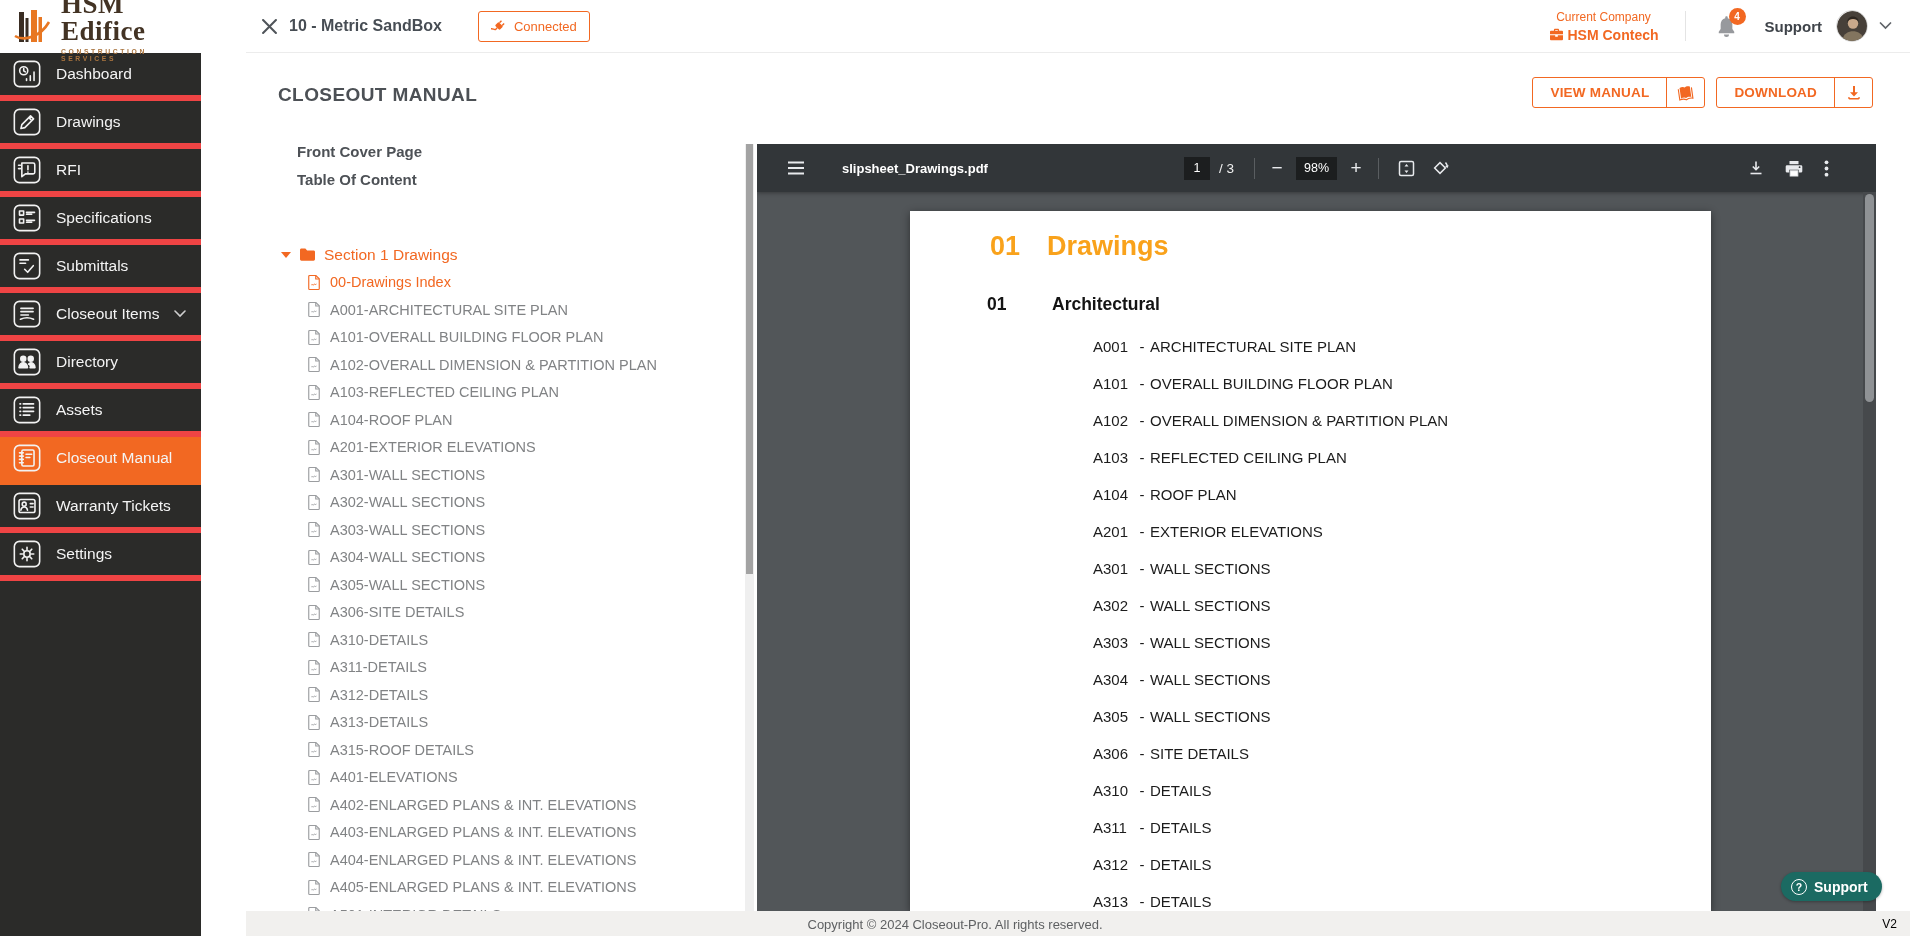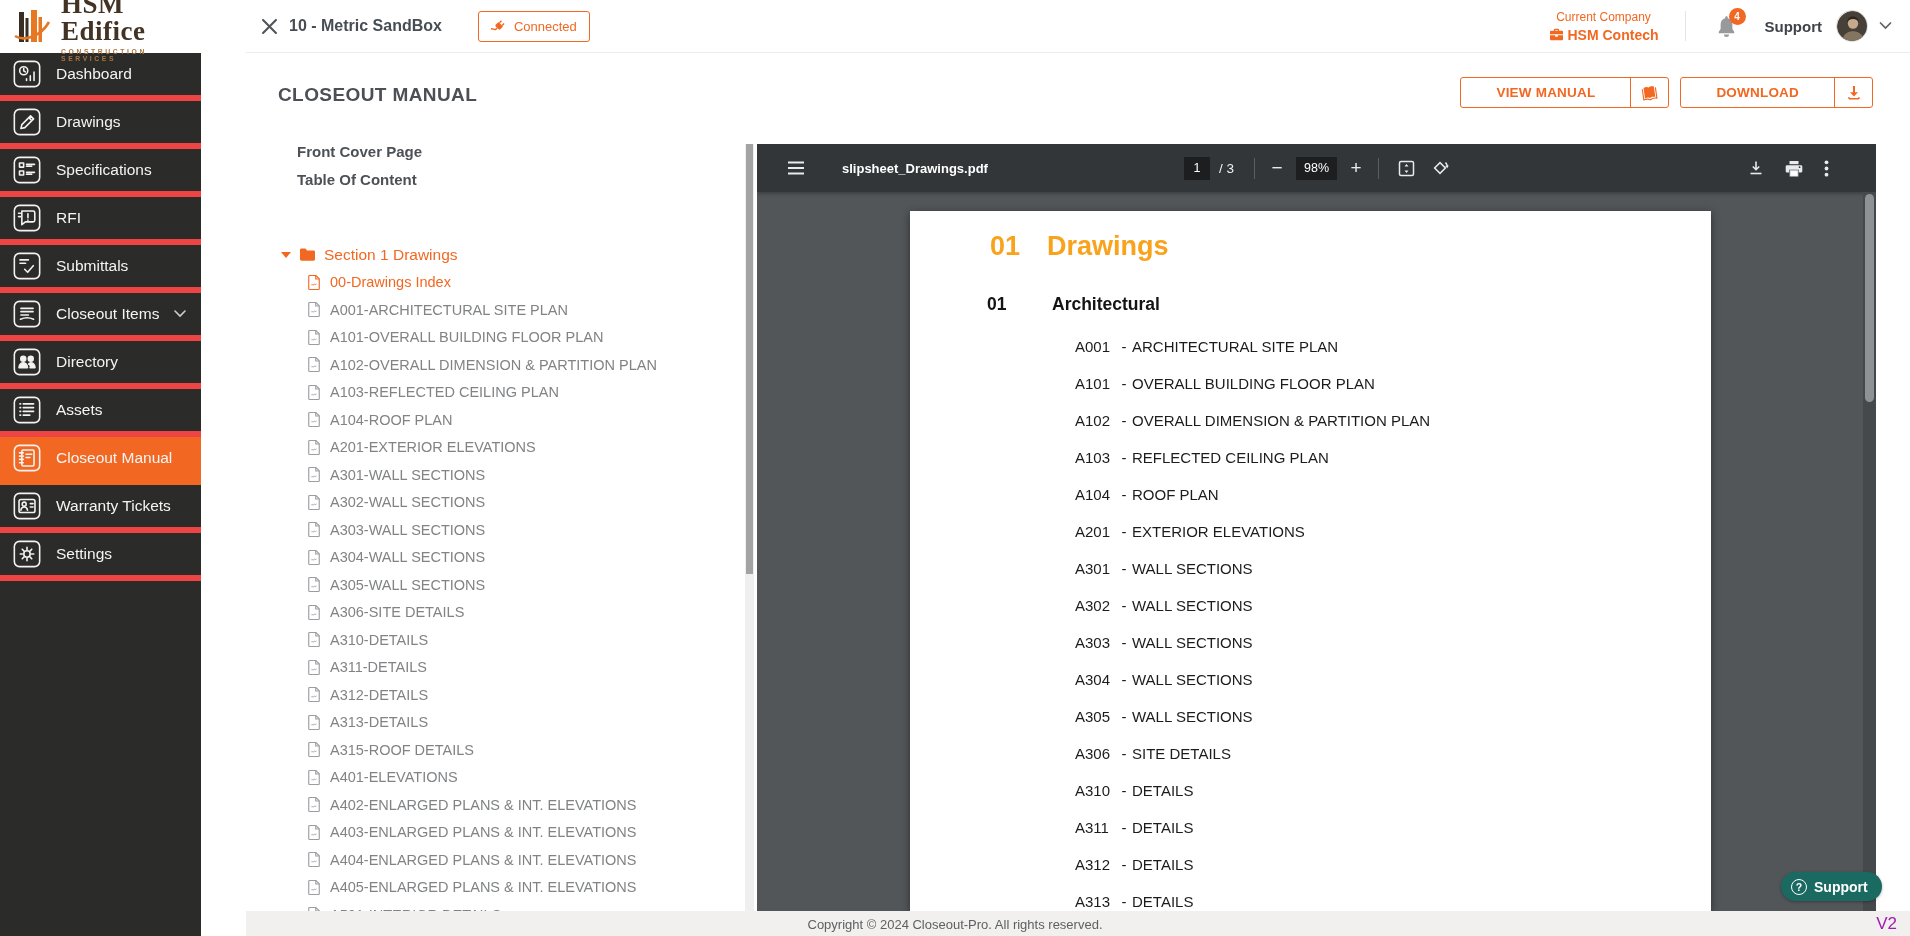--- a/index.html
+++ b/index.html
@@ -30,21 +30,21 @@
   .bell-wrap { position:relative; margin-right:28px; cursor:pointer; }
   .notif-badge { position:absolute; top:-7px; right:-9px; min-width:17px; height:17px; border-radius:50%; background:#f26822; color:#fff; font-size:10px; font-weight:700; display:flex; align-items:center; justify-content:center; }
   .support-label { color:#3f444a; font-size:15px; font-weight:600; margin-right:14px; cursor:pointer; }
   .avatar { width:32px; height:32px; border-radius:50%; overflow:hidden; border:1px solid #d9d9d9; cursor:pointer; }
   .header-chevron { margin-left:11px; cursor:pointer; }
 
   
   .page-title { position:absolute; left:278px; top:84px; font-size:19px; font-weight:700; color:#4c5055; letter-spacing:.4px; z-index:2; }
   .action-buttons { position:absolute; top:77px; right:37px; display:flex; gap:11px; z-index:2; }
   .action-btn { display:flex; align-items:center; height:31px; border:1px solid #f26822; border-radius:3px; background:#fff; color:#f26822; font-size:13.5px; font-weight:700; letter-spacing:.2px; cursor:pointer; }
-  .btn-text { padding:0 35px; }
+  .btn-text { padding:0 17px; }
   .btn-icon-seg { border-left:1px solid #f26822; width:38px; height:100%; display:flex; align-items:center; justify-content:center; }
 
   
   .tree { position:absolute; left:278px; top:138px; width:455px; height:775px; overflow:hidden; z-index:1; }
   .tree-row { height:27.5px; display:flex; align-items:center; }
   .tree-bold { font-weight:700; color:#4d5156; font-size:15px; padding-left:19px; }
   .tree-section { color:#f26822; font-size:15.5px; gap:8px; padding-left:3px; cursor:pointer;margin-top:48px; }
   .caret-down { width:0; height:0; border-left:5px solid transparent; border-right:5px solid transparent; border-top:6px solid #f26822; }
   .tree-file { color:#818385; font-size:14.5px; gap:9px; padding-left:29px; cursor:pointer; }
   .tree-file.selected { color:#f26822; }
@@ -66,31 +66,31 @@
   .tb-btn { cursor:pointer; display:flex; align-items:center; justify-content:center; }
   .zoom-sign { font-size:19px; color:#e8eaed; width:22px; text-align:center; }
   .zoom-box { min-width:41px; height:23px; line-height:23px; padding:0 5px; margin:0 8px; }
   .tb-icon-btn { margin:0 8px; }
   .pdf-right { position:absolute; right:47px; top:0; height:100%; display:flex; align-items:center; gap:21px; }
   .pdf-page { position:absolute; left:153px; top:67px; width:801px; height:700px; background:#fff; box-shadow:0 2px 8px rgba(0,0,0,.45); }
   .doc-heading { position:absolute; left:80px; top:20px; color:#f9a21b; font-weight:700; font-size:27px; display:flex; }
   .doc-heading .num { width:57px; }
   .doc-sub { position:absolute; left:77px; top:83px; color:#141414; font-weight:700; font-size:17.5px; display:flex; }
   .doc-sub .num { width:65px; }
-  .doc-entries { position:absolute; left:165px; top:117px; }
+  .doc-entries { position:absolute; left:183px; top:117px; }
   .doc-entry { height:37px; display:flex; align-items:center; font-size:15px; color:#1c1c1c; }
   .doc-entry .code { width:41px; }
   .doc-entry .dash { width:16px; text-align:center; }
   .pdf-scrollbar { position:absolute; right:0; top:48px; bottom:0; width:13px; background:#46494c; }
   .pdf-scroll-thumb { position:absolute; left:2px; top:2px; width:9px; height:208px; background:#8f9295; border-radius:5px; }
 
   
   .footer { position:absolute; left:246px; right:0; bottom:0; height:25px; background:#f1f0ee; z-index:3; }
   .footer-text { position:absolute; left:709px; top:50%; transform:translate(-50%,-50%); font-size:13px; color:#5e6062; white-space:nowrap; }
-  .version-text { position:absolute; right:13px; top:50%; transform:translateY(-50%); font-size:17px; color:#a21caf;margin-left:32px; }
+  .version-text { position:absolute; right:13px; top:50%; transform:translateY(-50%); font-size:12px; color:#000000;margin-left:32px; }
   .support-pill { position:absolute; left:1781px; top:872px; height:29px; border-radius:15px; background:#1b6a62; color:#fff; display:flex; align-items:center; gap:7px; padding:0 14px 0 10px; font-size:14px; font-weight:700; cursor:pointer; z-index:6; box-shadow:0 1px 3px rgba(0,0,0,.3); }
   .q-circle { width:16px; height:16px; border:1.4px solid #fff; border-radius:50%; display:flex; align-items:center; justify-content:center; font-size:10.5px; font-weight:700; }
 </style>
 </head>
 <body>
 
 <aside class="sidebar">
   <div class="logo-band">
     <span>
       <svg width="40" height="42" viewBox="0 0 40 42">
@@ -124,36 +124,36 @@
             <path d="M9.5 23l1-4.2 9.3-9.3 3.2 3.2-9.3 9.3-4.2 1z"></path>
             <path d="M18.5 11.8l1.7 1.7"></path>
           </svg>
         </span>
         <span>Drawings</span>
       </div>
       <div class="nav-item">
         <span class="nav-icon">
           <svg viewBox="0 0 32 32" fill="none" stroke="#f2f2f2" stroke-width="1.7" stroke-linecap="round" stroke-linejoin="round">
             <rect x="2.5" y="2.5" width="27" height="27" rx="5.5"></rect>
+            <path d="M10.5 8.5h12a1.8 1.8 0 011.8 1.8v8a1.8 1.8 0 01-1.8 1.8h-8.2l-3.8 3v-3z"></path>
+            <path d="M17 11.5v4.2M17 18.3v.1M7 11h2M7 14.5h2"></path>
+          </svg>
+        </span>
+        <span>RFI</span>
+      </div>
+      <div class="nav-item">
+        <span class="nav-icon">
+          <svg viewBox="0 0 32 32" fill="none" stroke="#f2f2f2" stroke-width="1.7" stroke-linecap="round" stroke-linejoin="round">
+            <rect x="2.5" y="2.5" width="27" height="27" rx="5.5"></rect>
             <rect x="8" y="8.5" width="4.4" height="4.4"></rect>
             <rect x="8" y="17" width="4.4" height="4.4"></rect>
             <path d="M15.5 10h8.5M15.5 12h5.5M15.5 18.5h8.5M15.5 20.5h5.5"></path>
           </svg>
         </span>
         <span>Specifications</span>
-      </div>
-      <div class="nav-item">
-        <span class="nav-icon">
-          <svg viewBox="0 0 32 32" fill="none" stroke="#f2f2f2" stroke-width="1.7" stroke-linecap="round" stroke-linejoin="round">
-            <rect x="2.5" y="2.5" width="27" height="27" rx="5.5"></rect>
-            <path d="M10.5 8.5h12a1.8 1.8 0 011.8 1.8v8a1.8 1.8 0 01-1.8 1.8h-8.2l-3.8 3v-3z"></path>
-            <path d="M17 11.5v4.2M17 18.3v.1M7 11h2M7 14.5h2"></path>
-          </svg>
-        </span>
-        <span>RFI</span>
       </div>
       <div class="nav-item">
         <span class="nav-icon">
           <svg viewBox="0 0 32 32" fill="none" stroke="#f2f2f2" stroke-width="1.7" stroke-linecap="round" stroke-linejoin="round">
             <rect x="2.5" y="2.5" width="27" height="27" rx="5.5"></rect>
             <path d="M8.5 9.5h9M8.5 13h6"></path>
             <path d="M13.5 19.5l3.2 3.2 6-7"></path>
           </svg>
         </span>
         <span>Submittals</span>

